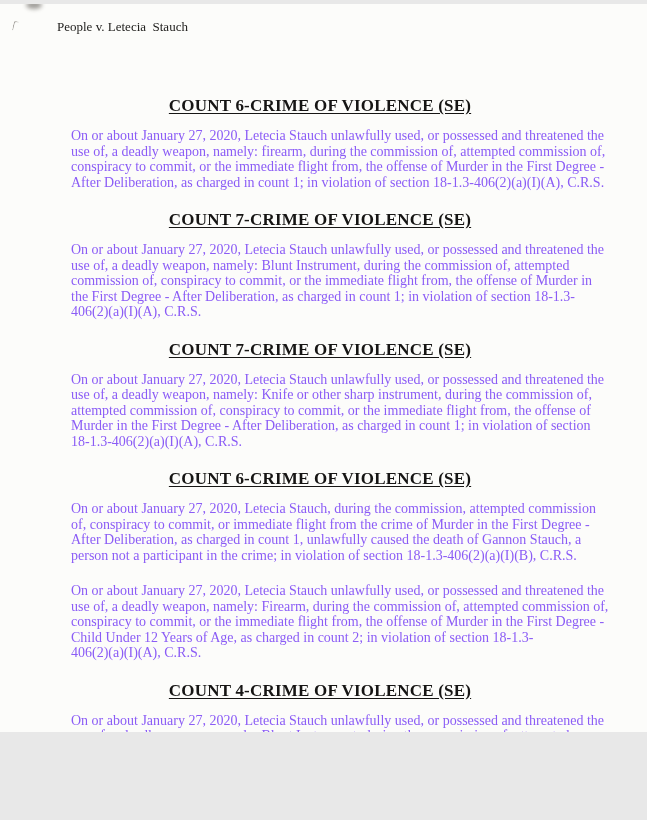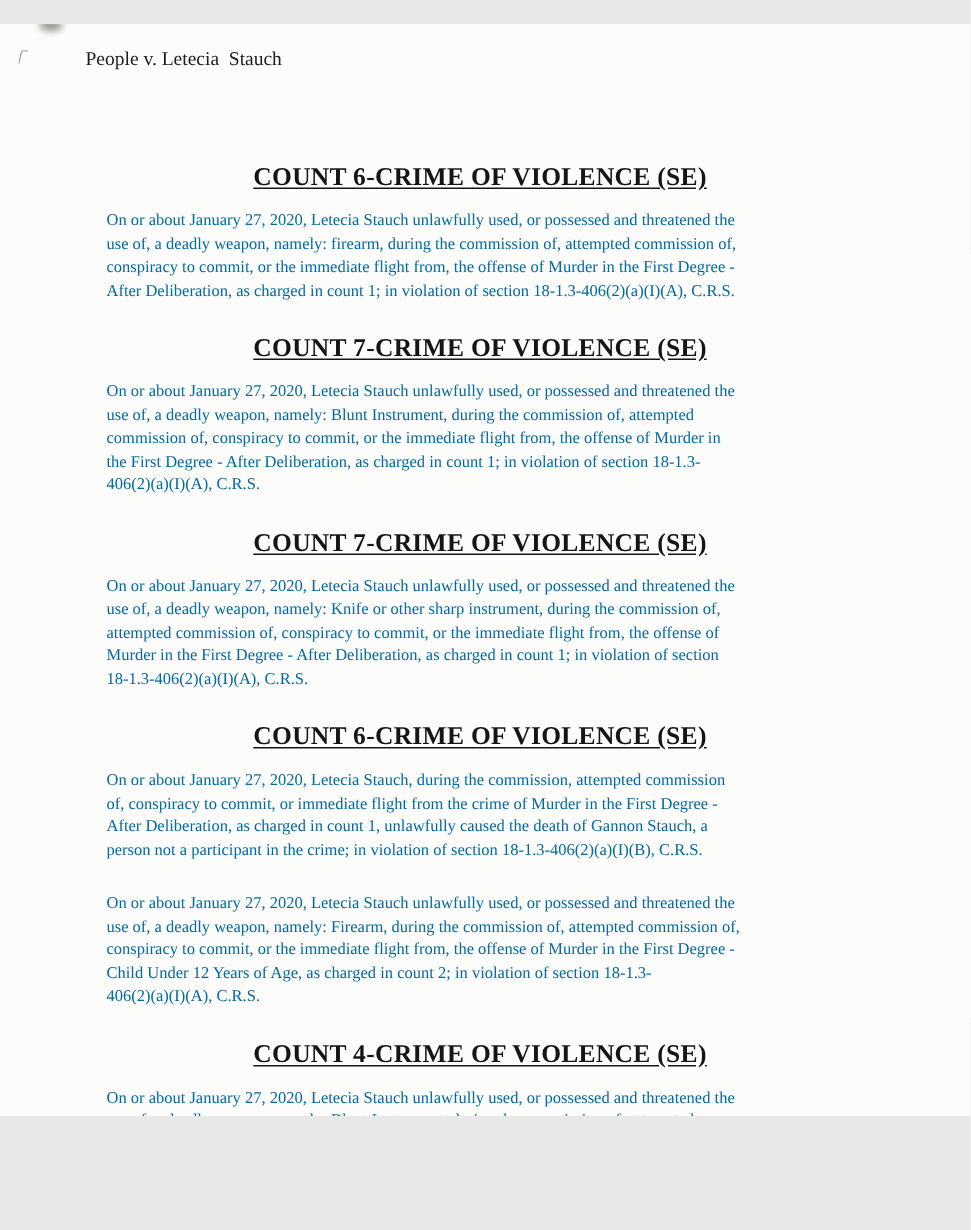--- a/index.html
+++ b/index.html
@@ -7,21 +7,21 @@
     font-family: "Liberation Serif", "DejaVu Serif", serif;
     background: #e8e8e8;
   }
   .page {
     position: relative;
     width: 647px;
     height: 728px;
     background: #fcfcfa;
     color: #1d1c1a;
     overflow: hidden;
-    margin: 16px auto;
+    margin: 4px auto;
   }
   
   .doc-header {
     position: absolute;
     top: 15px;
     left: 0;
     width: 100%;
     font-size: 13px;
     white-space: pre;
   }
@@ -41,24 +41,24 @@
     font-size: 17px;
     font-weight: bold;
     text-align: center;
     text-decoration: underline;
     text-underline-offset: 2px;
     letter-spacing: 0.2px;
     color: #161514;
   }
   .count-body {
     margin: 0;
-    font-size: 11px;
+    font-size: 14px;
     line-height: 15.5px;
     white-space: pre;           
-    color: #0369a1;
+    color: #8b5cf6;
   }
 
   
   .doc-footer {
     position: absolute;
     top: 781px;
     left: 0;
     width: 100%;
     text-align: right;
     font-size: 12.3px;

